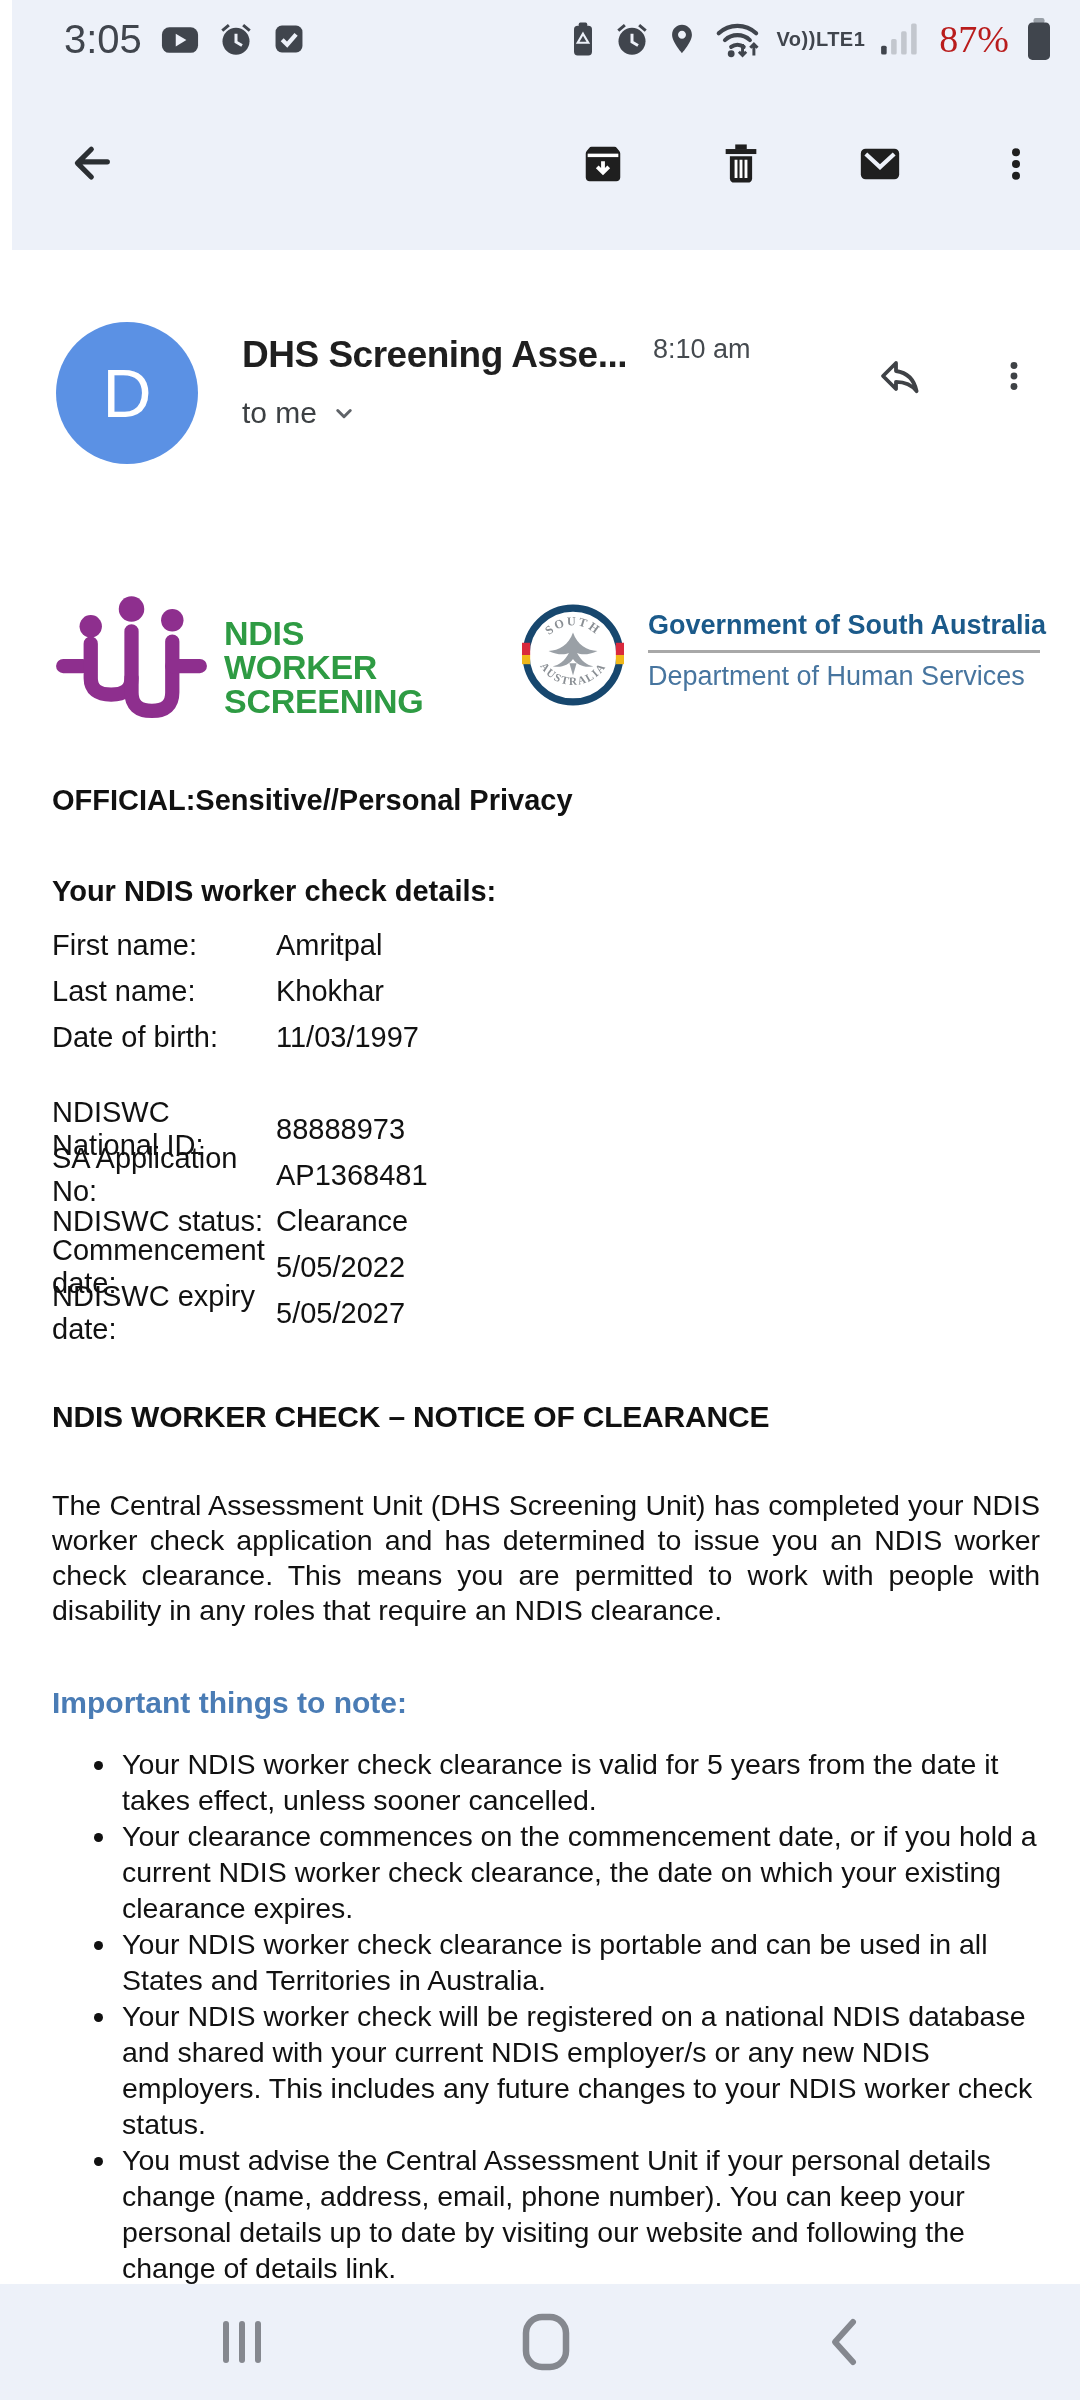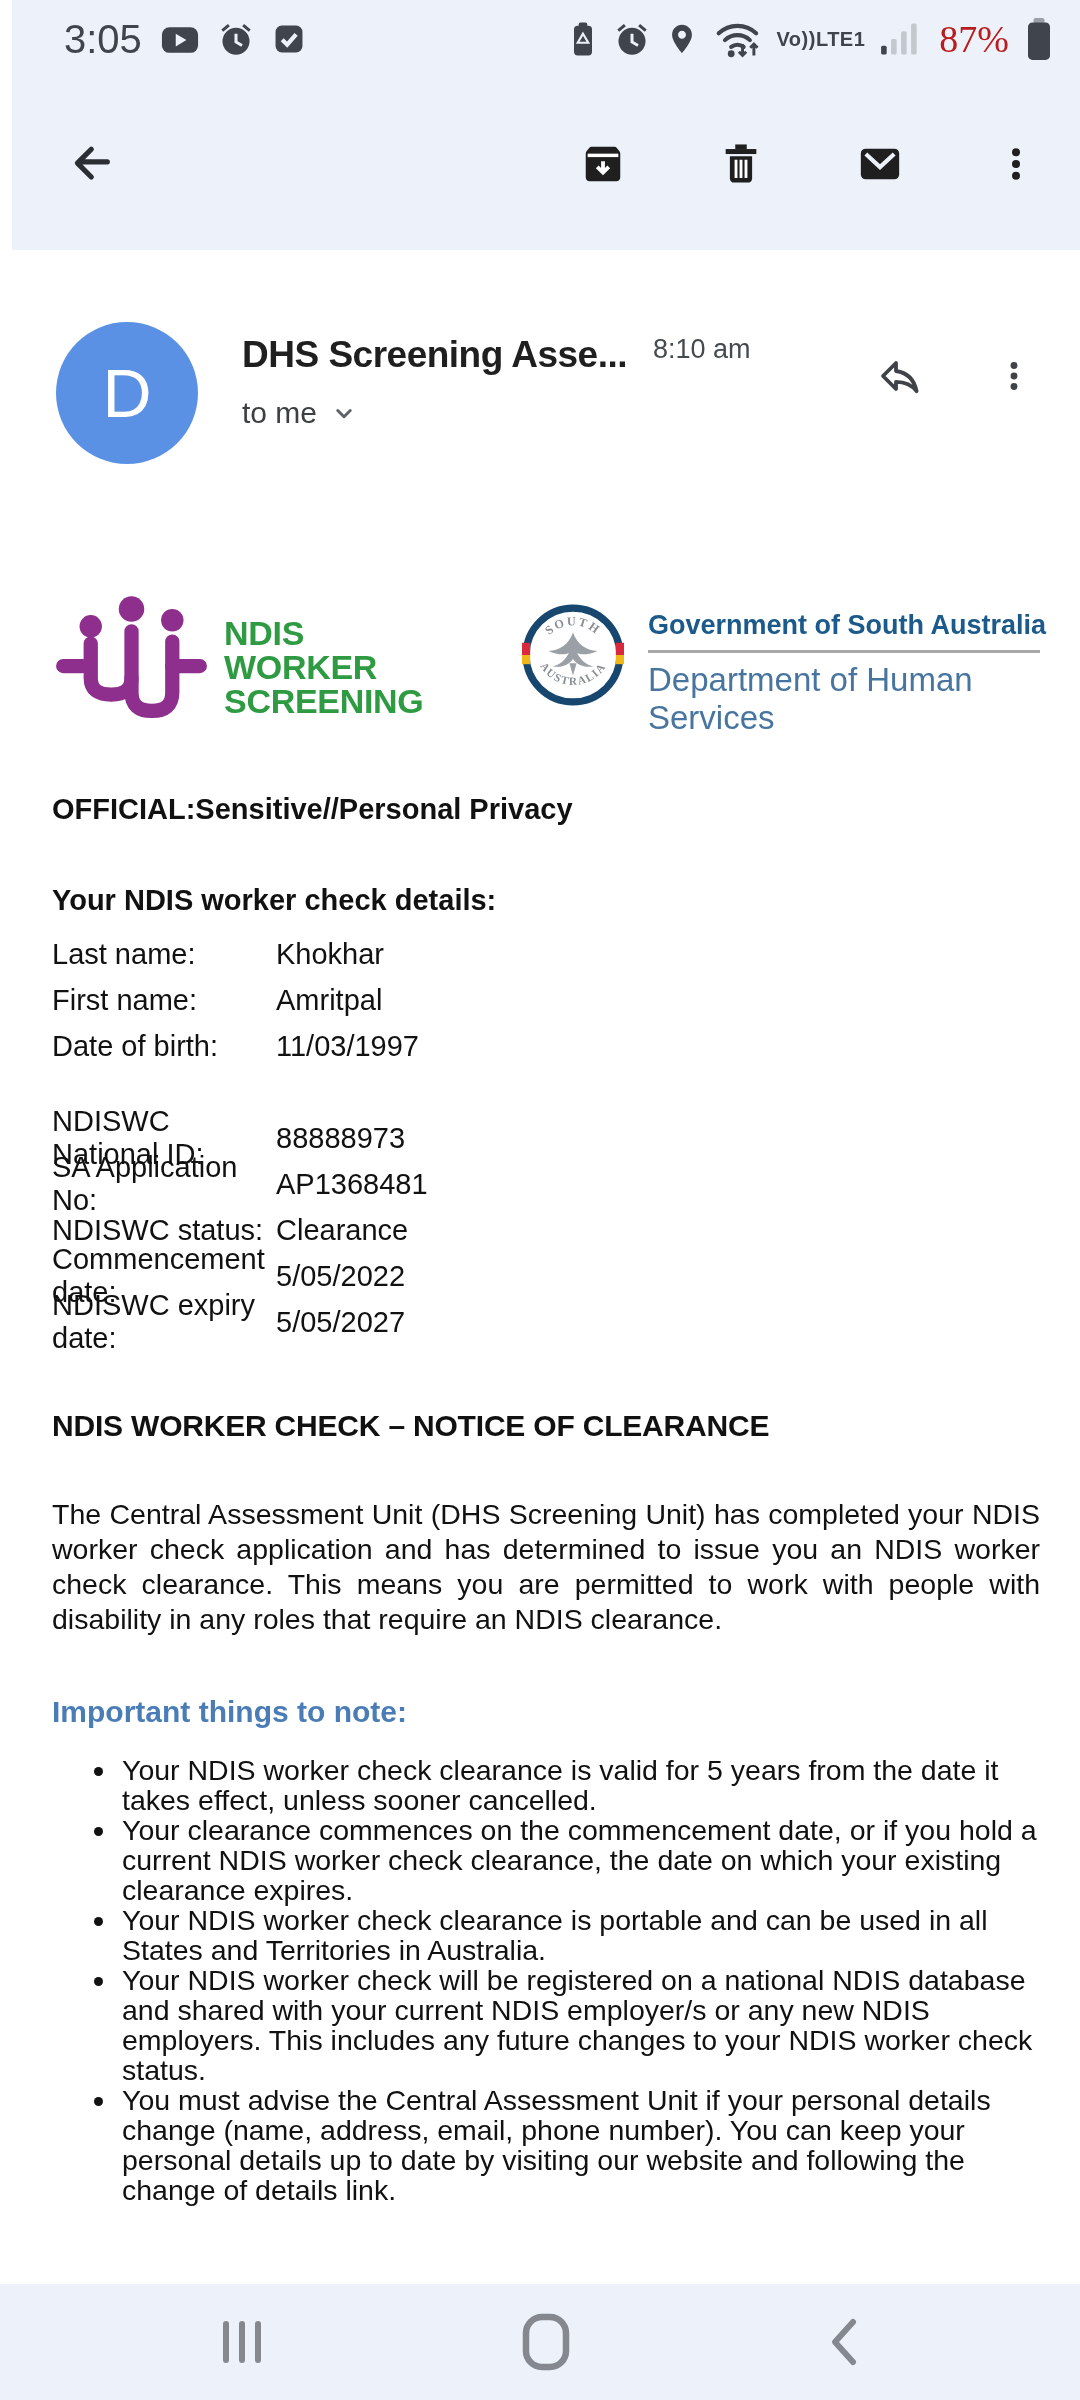--- a/index.html
+++ b/index.html
@@ -44,32 +44,32 @@
   
   .email-body { padding:0 40px; }
   .logos-row { margin-top:132px; display:flex; align-items:flex-start; }
   .ndis-logo { display:flex; align-items:flex-start; }
   .ndis-text { margin:20px 0 0 14px; font-size:34px; line-height:34px; font-weight:700;
                color:#2e9b43; letter-spacing:-0.3px; }
   .sa-logo { margin-left:auto; display:flex; align-items:flex-start; }
   .sa-text { margin:14px 0 0 24px; width:392px; }
   .sa-title { font-size:27px; font-weight:700; color:#1b5a8a; white-space:nowrap; }
   .sa-divider { height:3px; background:#a8a8a8; margin:9px 0 8px 0; border:none; }
-  .sa-subtitle { font-size:33px; color:#47759f; }
+  .sa-subtitle { font-size:27px; color:#47759f; }
   .classification { margin:56px 0 0; font-size:29px; font-weight:700; }
   .details-heading { margin:58px 0 0; font-size:29px; font-weight:700; }
   .details-personal { margin-top:14px; }
   .details-check { margin-top:46px; }
   .detail-row { display:flex; align-items:center; height:46px; font-size:29px; }
   .detail-row .dl { width:224px; flex:0 0 auto; }
   .notice-heading { margin:64px 0 0; font-size:30px; font-weight:700;
                     letter-spacing:-0.2px; }
   .notice-para { margin:54px 0 0; font-size:28.5px; line-height:35px; text-align:justify; }
   .important-heading { margin:58px 0 16px; font-size:30px; font-weight:700; color:#4a7cb5; }
-  ul.important { margin:26px 0 0; padding-left:66px; font-size:28.5px; line-height:30px; }
+  ul.important { margin:26px 0 0; padding-left:66px; font-size:28.5px; line-height:36px; }
   ul.important li { padding-left:4px; }
   
   .nav-bar {
     position:absolute; left:0; bottom:0; width:100%; height:116px; background:#edf1f9;
     display:flex; align-items:center; justify-content:center; gap:256px;
   }
 </style>
 </head>
 <body>
 
@@ -253,26 +253,26 @@
         </div>
       </div>
     </div>
 
     <p class="classification">OFFICIAL:Sensitive//Personal Privacy</p>
 
     <p class="details-heading">Your NDIS worker check details:</p>
 
     <div class="details-personal">
       <div class="detail-row">
+        <span class="dl">First name:</span>
+        <span class="dv">Amritpal</span>
+      </div>
+      <div class="detail-row">
         <span class="dl">Last name:</span>
         <span class="dv">Khokhar</span>
-      </div>
-      <div class="detail-row">
-        <span class="dl">First name:</span>
-        <span class="dv">Amritpal</span>
       </div>
       <div class="detail-row">
         <span class="dl">Date of birth:</span>
         <span class="dv">11/03/1997</span>
       </div>
     </div>
 
     <div class="details-check">
       <div class="detail-row">
         <span class="dl">NDISWC National ID:</span>

